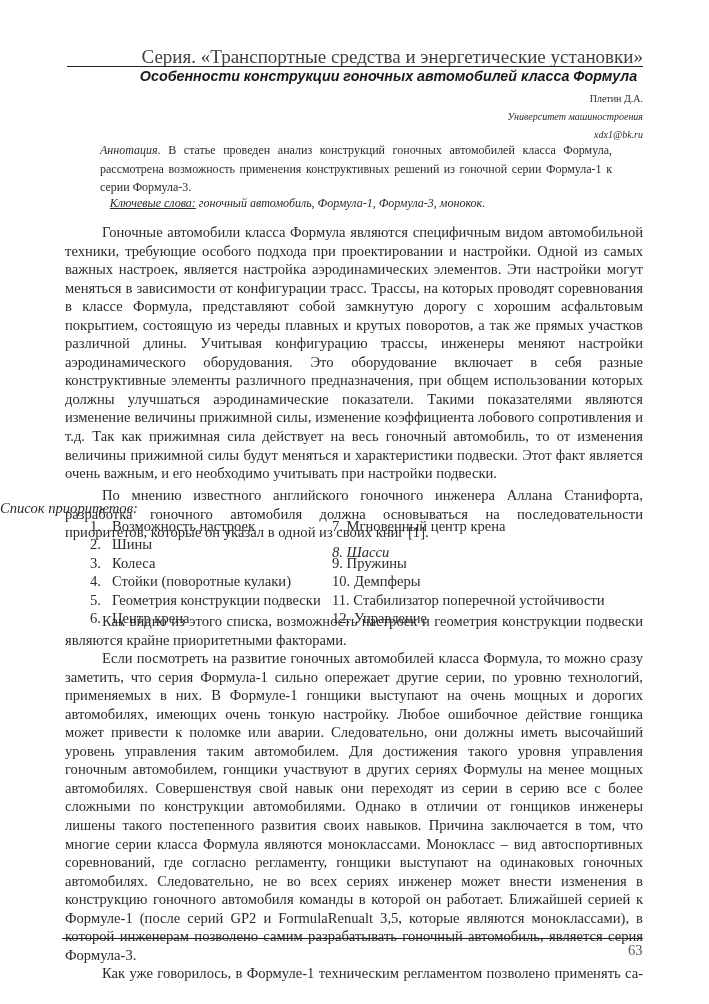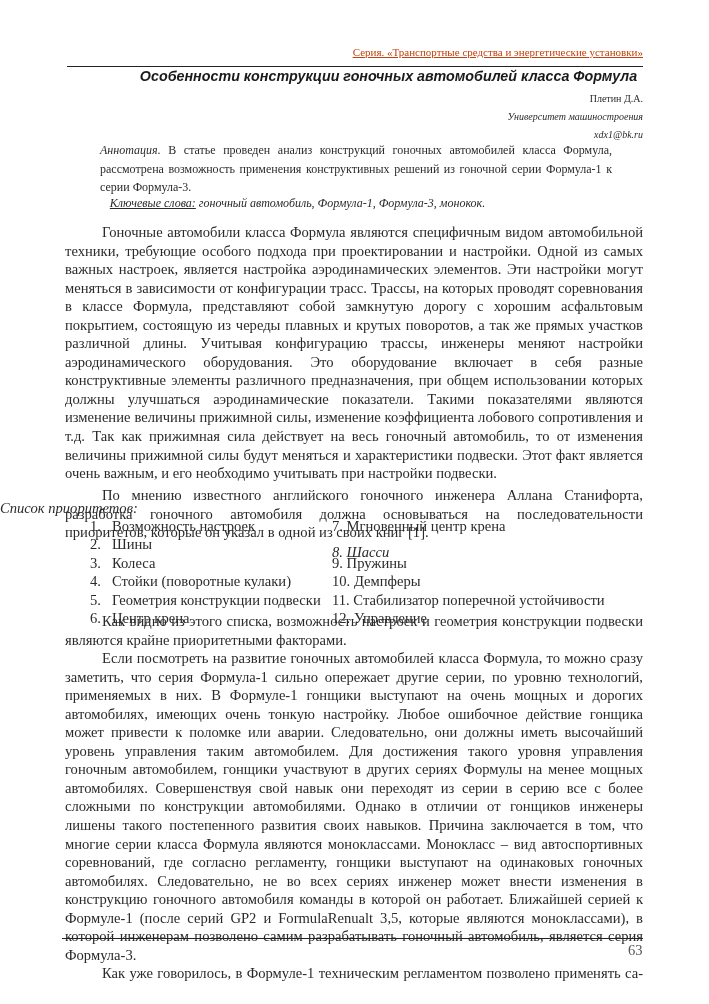--- a/index.html
+++ b/index.html
@@ -1,19 +1,19 @@
 <!DOCTYPE html>
 <html><head>
 <meta charset="utf-8">
 <style>
   html, body { margin: 0; padding: 0; background: #ffffff; }
   body { width: 709px; height: 1004px; position: relative; overflow: hidden;
          font-family: "Liberation Serif", serif; color: #2a2a2a; }
   .page { position: absolute; left: 0; top: 0; width: 709px; height: 1004px; }
-  .series { position: absolute; right: 66px; top: 46px; font-size: 11px; color: #c2410c; white-space: nowrap; text-decoration: underline; }
+  .series { position: absolute; right: 66px; top: 46px; font-size: 19px; color: #404040; white-space: nowrap; }
   .rule-top { position: absolute; left: 67px; top: 66px; width: 576px; height: 0; border-top: 1.3px solid #222; }
   .title { position: absolute; left: 0; width: 709px; top: 68px; text-align: center;
            font-family: "Liberation Sans", sans-serif; font-weight: bold; font-style: italic; font-size: 14.3px; color: #1a1a1a; padding-left: 34px; }
   .author { position: absolute; right: 66px; top: 90px; font-size: 10px; text-align: right; line-height: 18px; }
   .author .it { font-style: italic; }
   .abstract { position: absolute; left: 100px; width: 512px; top: 141px; font-size: 12px; line-height: 18.6px; text-align: justify; }
   .abstract .lbl { font-style: italic; }
   .keywords { position: absolute; left: 0; width: 595px; top: 196px; text-align: center; font-style: italic; font-size: 12px; }
   .keywords .lbl { text-decoration: underline; }
   .body { position: absolute; left: 65px; width: 578px; font-size: 14.6px; line-height: 18.55px; text-align: justify; }

